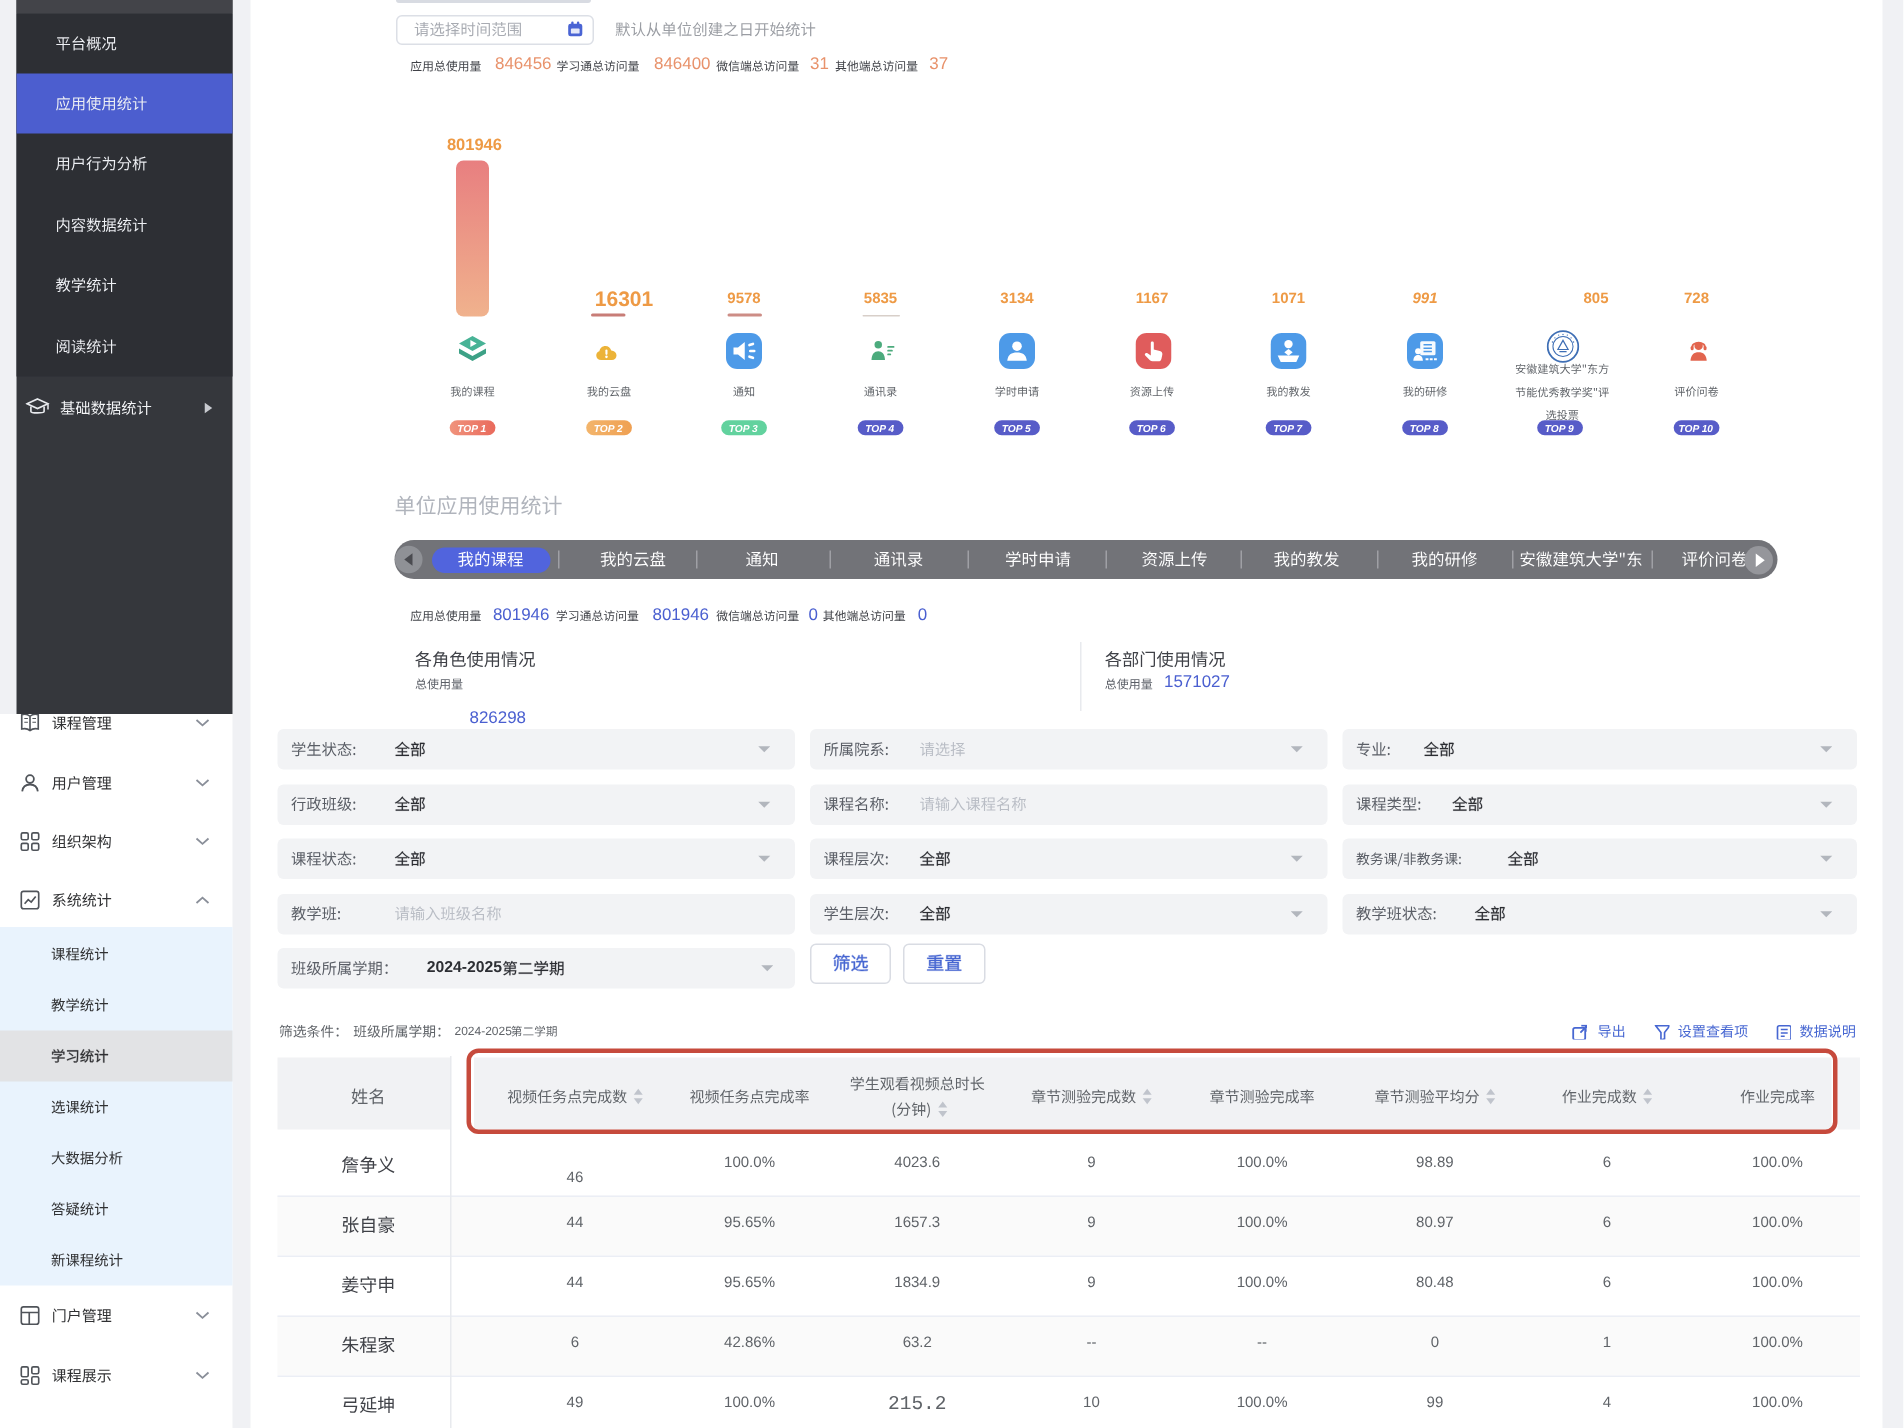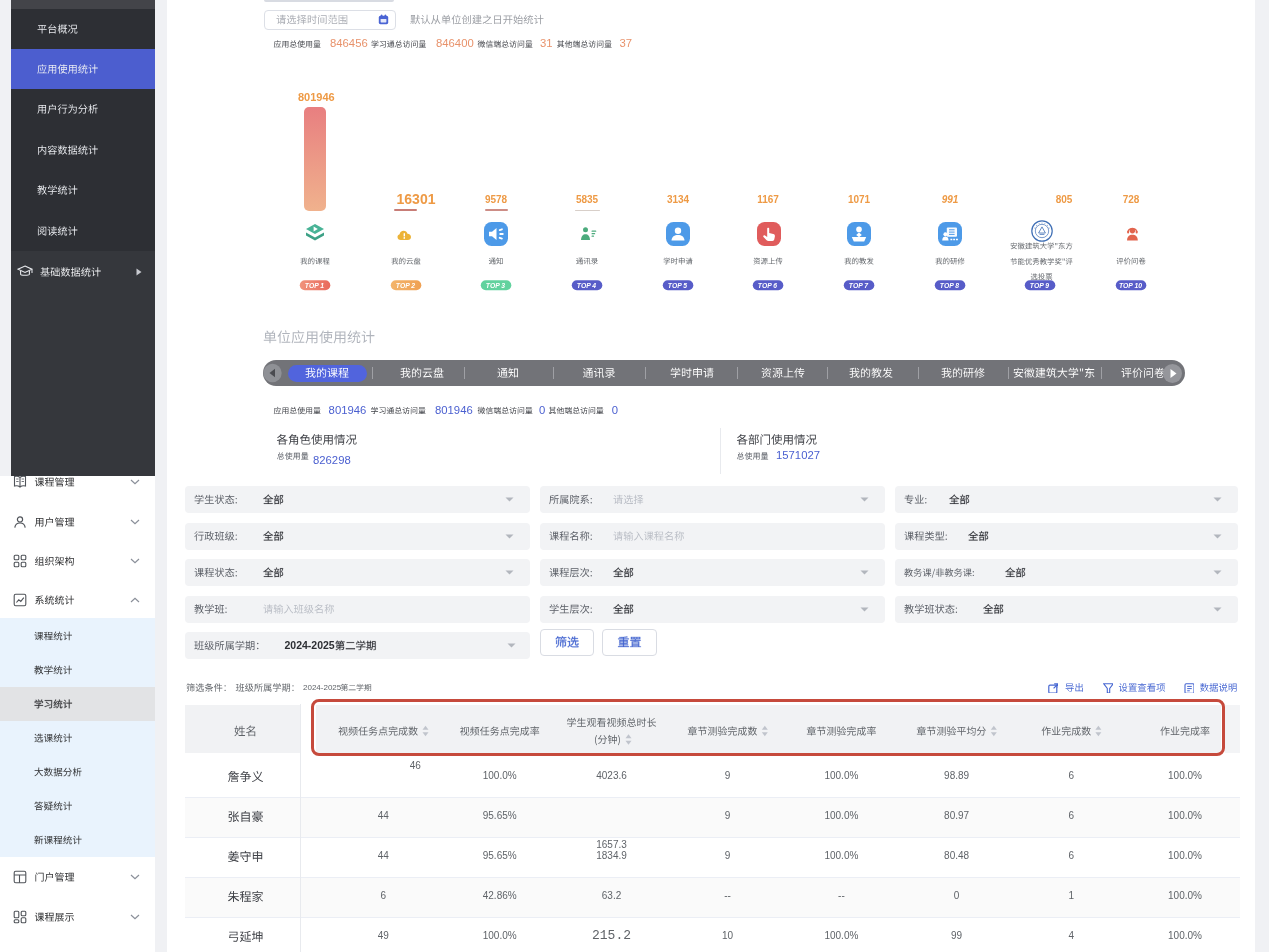--- a/index.html
+++ b/index.html
@@ -165,21 +165,21 @@
 <div style="position:absolute;left:645px;top:367px;width:1px;height:12px;background:#9fa0a5"></div>
 <div style="position:absolute;left:737px;top:367px;width:1px;height:12px;background:#9fa0a5"></div>
 <div style="position:absolute;left:827px;top:367px;width:1px;height:12px;background:#9fa0a5"></div>
 <div style="position:absolute;left:918px;top:367px;width:1px;height:12px;background:#9fa0a5"></div>
 <div style="position:absolute;left:1007.5px;top:367px;width:1px;height:12px;background:#9fa0a5"></div>
 <div style="position:absolute;left:1100.5px;top:367px;width:1px;height:12px;background:#9fa0a5"></div>
 <div style="position:absolute;top:403.8px;font-size:11.3px;color:#4a5fd0;line-height:13.0px;white-space:nowrap;left:328.6px;">801946</div>
 <div style="position:absolute;top:403.8px;font-size:11.3px;color:#4a5fd0;line-height:13.0px;white-space:nowrap;left:435.0px;">801946</div>
 <div style="position:absolute;top:403.8px;font-size:11.3px;color:#4a5fd0;line-height:13.0px;white-space:nowrap;left:539.0px;">0</div>
 <div style="position:absolute;top:403.8px;font-size:11.3px;color:#4a5fd0;line-height:13.0px;white-space:nowrap;left:611.8px;">0</div>
-<div style="position:absolute;top:454px;font-size:11.3px;color:#4a5fd0;line-height:13.0px;white-space:nowrap;left:313.0px;">826298</div>
+<div style="position:absolute;top:473px;font-size:11.3px;color:#4a5fd0;line-height:13.0px;white-space:nowrap;left:313.0px;">826298</div>
 <div style="position:absolute;left:720px;top:428px;width:1px;height:46px;background:#e8eaee"></div>
 <div style="position:absolute;top:448.7px;font-size:11.3px;color:#4a5fd0;line-height:13.0px;white-space:nowrap;left:776.0px;">1571027</div>
 <div style="position:absolute;left:185px;top:486px;width:345px;height:27px;background:#f2f3f5;border-radius:4px"></div>
 <div style="position:absolute;left:540px;top:486px;width:345px;height:27px;background:#f2f3f5;border-radius:4px"></div>
 <div style="position:absolute;left:895px;top:486px;width:343px;height:27px;background:#f2f3f5;border-radius:4px"></div>
 <div style="position:absolute;left:185px;top:522.5px;width:345px;height:27px;background:#f2f3f5;border-radius:4px"></div>
 <div style="position:absolute;left:540px;top:522.5px;width:345px;height:27px;background:#f2f3f5;border-radius:4px"></div>
 <div style="position:absolute;left:895px;top:522.5px;width:343px;height:27px;background:#f2f3f5;border-radius:4px"></div>
 <div style="position:absolute;left:185px;top:559px;width:345px;height:27px;background:#f2f3f5;border-radius:4px"></div>
 <div style="position:absolute;left:540px;top:559px;width:345px;height:27px;background:#f2f3f5;border-radius:4px"></div>
@@ -240,31 +240,31 @@
 <div style="position:absolute;left:316px;top:704.5px;width:905px;height:48.5px;background:#f1f2f4"></div>
 <div style="position:absolute;left:1224.5px;top:704.5px;width:15.5px;height:48.5px;background:#f3f4f6"></div>
 <div style="position:absolute;left:310.7px;top:698.8px;width:914px;height:57px;border:3.2px solid #c64a3c;border-radius:8px;box-sizing:border-box"></div>
 <div style="position:absolute;left:185px;top:796.5px;width:1055px;height:40px;background:#fafafa"></div>
 <div style="position:absolute;left:185px;top:876.5px;width:1055px;height:40px;background:#fafafa"></div>
 <div style="position:absolute;left:185px;top:796.5px;width:1055px;height:1px;background:#ebeef5"></div>
 <div style="position:absolute;left:185px;top:836.5px;width:1055px;height:1px;background:#ebeef5"></div>
 <div style="position:absolute;left:185px;top:876.5px;width:1055px;height:1px;background:#ebeef5"></div>
 <div style="position:absolute;left:185px;top:916.5px;width:1055px;height:1px;background:#ebeef5"></div>
 <div style="position:absolute;left:300.3px;top:704px;width:1.2px;height:248px;background:#e8eaee"></div>
-<div style="position:absolute;top:760px;font-size:10.0px;color:#5f6368;line-height:11.5px;white-space:nowrap;left:383.3px;transform:translateX(-50%);margin-left:32px;">46</div>
+<div style="position:absolute;top:780px;font-size:10.0px;color:#5f6368;line-height:11.5px;white-space:nowrap;left:383.3px;transform:translateX(-50%);">46</div>
 <div style="position:absolute;top:770.3px;font-size:10.0px;color:#5f6368;line-height:11.5px;white-space:nowrap;left:499.7px;transform:translateX(-50%);">100.0%</div>
 <div style="position:absolute;top:770.3px;font-size:10.0px;color:#5f6368;line-height:11.5px;white-space:nowrap;left:611.5px;transform:translateX(-50%);">4023.6</div>
 <div style="position:absolute;top:770.3px;font-size:10.0px;color:#5f6368;line-height:11.5px;white-space:nowrap;left:727.6px;transform:translateX(-50%);">9</div>
 <div style="position:absolute;top:770.3px;font-size:10.0px;color:#5f6368;line-height:11.5px;white-space:nowrap;left:841.4px;transform:translateX(-50%);">100.0%</div>
 <div style="position:absolute;top:770.3px;font-size:10.0px;color:#5f6368;line-height:11.5px;white-space:nowrap;left:956.6px;transform:translateX(-50%);">98.89</div>
 <div style="position:absolute;top:770.3px;font-size:10.0px;color:#5f6368;line-height:11.5px;white-space:nowrap;left:1071.3px;transform:translateX(-50%);">6</div>
 <div style="position:absolute;top:770.3px;font-size:10.0px;color:#5f6368;line-height:11.5px;white-space:nowrap;left:1185.0px;transform:translateX(-50%);">100.0%</div>
 <div style="position:absolute;top:810.3px;font-size:10.0px;color:#5f6368;line-height:11.5px;white-space:nowrap;left:383.3px;transform:translateX(-50%);">44</div>
 <div style="position:absolute;top:810.3px;font-size:10.0px;color:#5f6368;line-height:11.5px;white-space:nowrap;left:499.7px;transform:translateX(-50%);">95.65%</div>
-<div style="position:absolute;top:810.3px;font-size:10.0px;color:#5f6368;line-height:11.5px;white-space:nowrap;left:611.5px;transform:translateX(-50%);margin-top:29px;">1657.3</div>
+<div style="position:absolute;top:810.3px;font-size:10.0px;color:#5f6368;line-height:11.5px;white-space:nowrap;left:611.5px;transform:translateX(-50%);">1657.3</div>
 <div style="position:absolute;top:810.3px;font-size:10.0px;color:#5f6368;line-height:11.5px;white-space:nowrap;left:727.6px;transform:translateX(-50%);">9</div>
 <div style="position:absolute;top:810.3px;font-size:10.0px;color:#5f6368;line-height:11.5px;white-space:nowrap;left:841.4px;transform:translateX(-50%);">100.0%</div>
 <div style="position:absolute;top:810.3px;font-size:10.0px;color:#5f6368;line-height:11.5px;white-space:nowrap;left:956.6px;transform:translateX(-50%);">80.97</div>
 <div style="position:absolute;top:810.3px;font-size:10.0px;color:#5f6368;line-height:11.5px;white-space:nowrap;left:1071.3px;transform:translateX(-50%);">6</div>
 <div style="position:absolute;top:810.3px;font-size:10.0px;color:#5f6368;line-height:11.5px;white-space:nowrap;left:1185.0px;transform:translateX(-50%);">100.0%</div>
 <div style="position:absolute;top:850.3px;font-size:10.0px;color:#5f6368;line-height:11.5px;white-space:nowrap;left:383.3px;transform:translateX(-50%);">44</div>
 <div style="position:absolute;top:850.3px;font-size:10.0px;color:#5f6368;line-height:11.5px;white-space:nowrap;left:499.7px;transform:translateX(-50%);">95.65%</div>
 <div style="position:absolute;top:850.3px;font-size:10.0px;color:#5f6368;line-height:11.5px;white-space:nowrap;left:611.5px;transform:translateX(-50%);">1834.9</div>
 <div style="position:absolute;top:850.3px;font-size:10.0px;color:#5f6368;line-height:11.5px;white-space:nowrap;left:727.6px;transform:translateX(-50%);">9</div>
 <div style="position:absolute;top:850.3px;font-size:10.0px;color:#5f6368;line-height:11.5px;white-space:nowrap;left:841.4px;transform:translateX(-50%);">100.0%</div>

